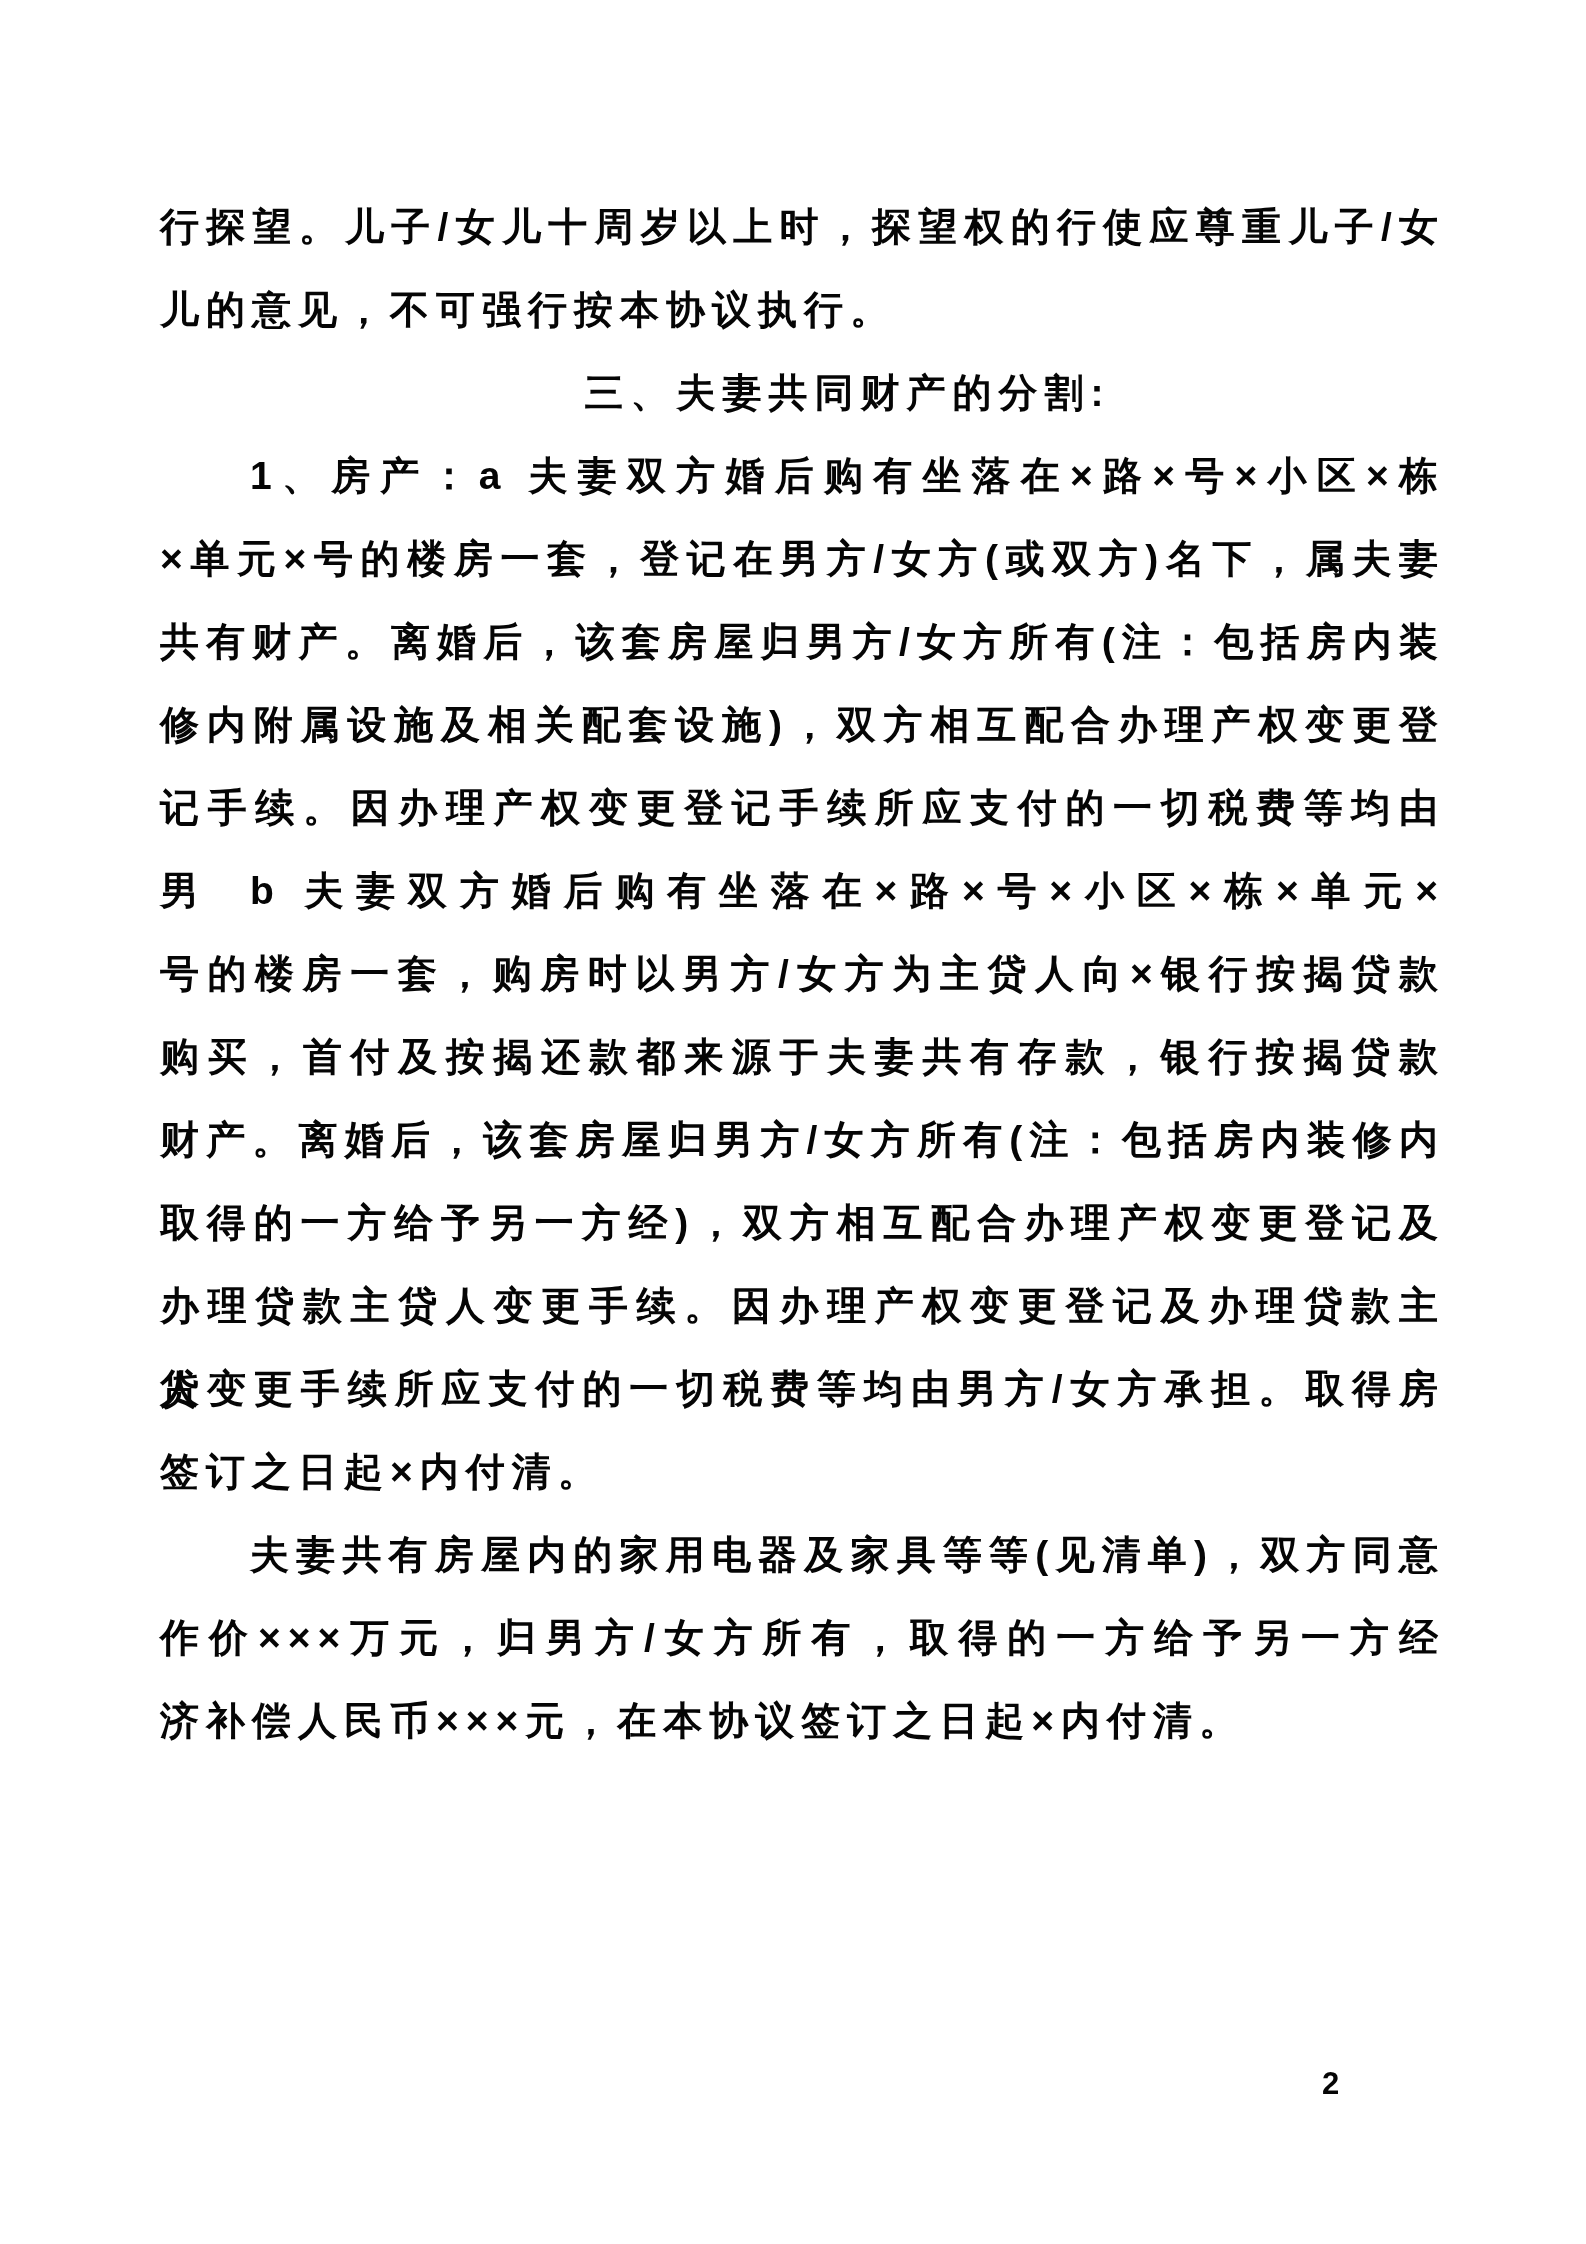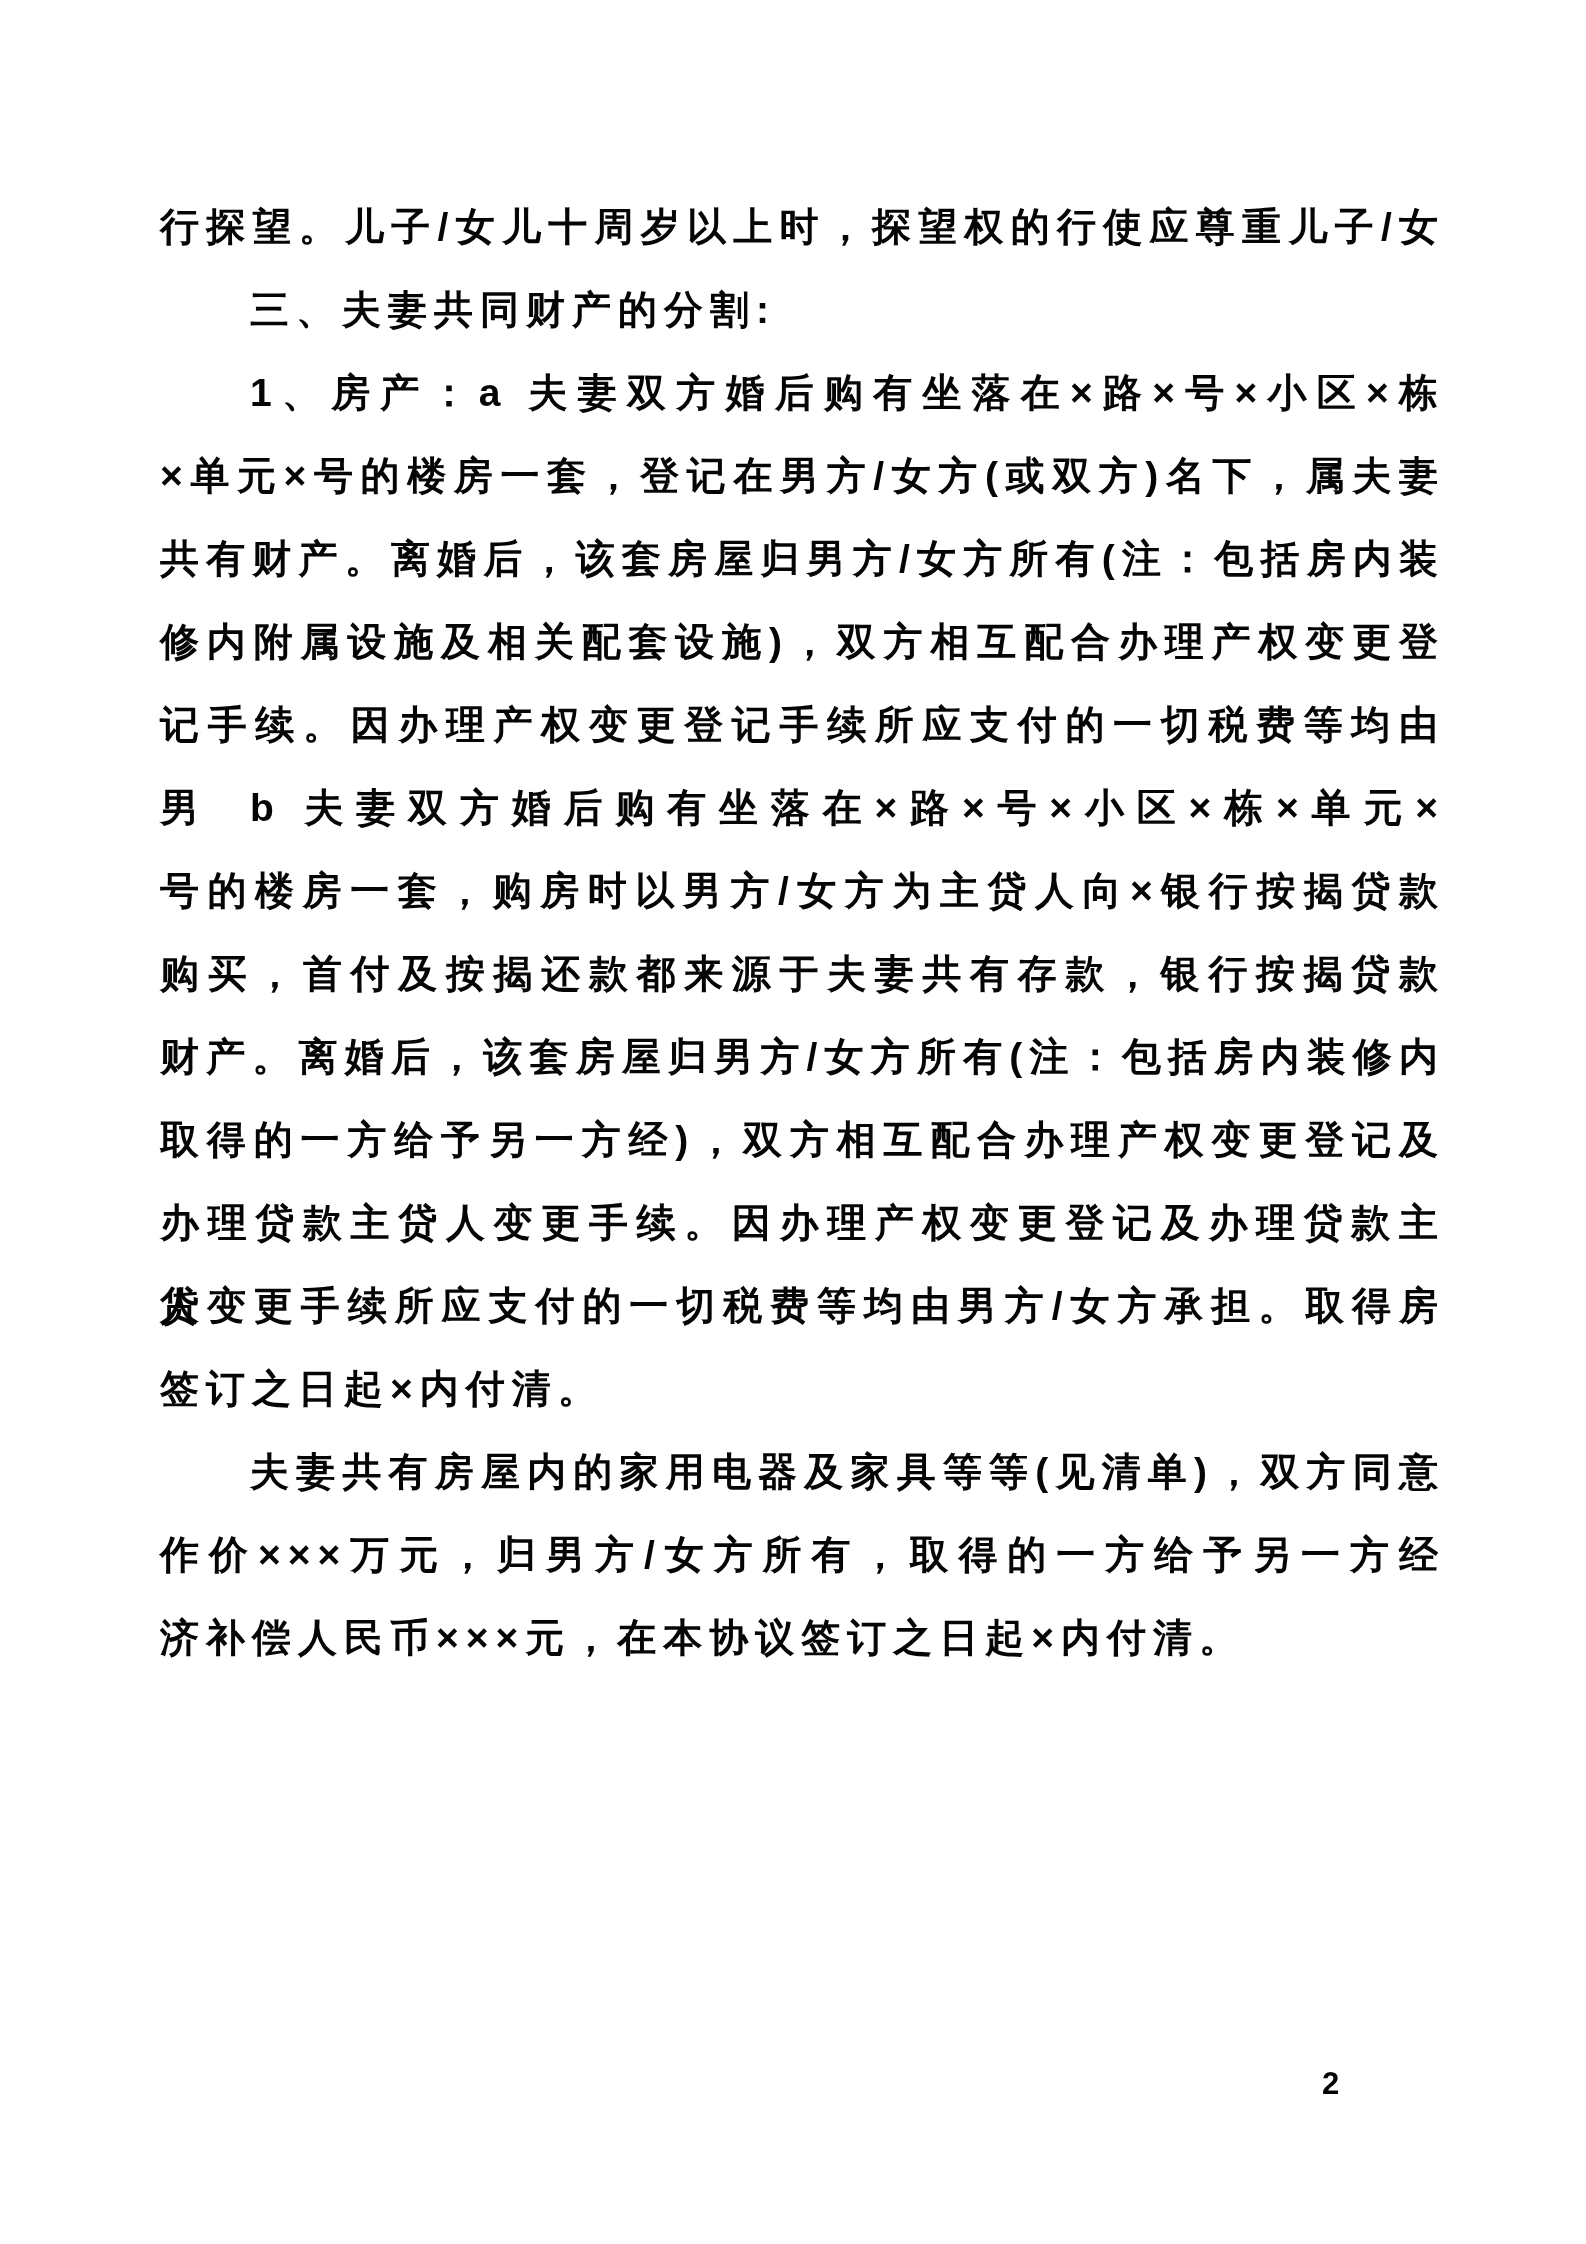--- a/index.html
+++ b/index.html
@@ -30,36 +30,38 @@
     text-align: left;
   }
   .line.full {
     text-align: justify;
     text-align-last: justify;
     -webkit-text-justify: inter-character;
     text-justify: inter-character;
   }
   .line.ind {
     padding-left: 90px;
+    text-align: center;
   }
   .page-number {
     position: absolute;
     left: 1322px;
     top: 2062px;
     font-size: 31px;
     font-weight: 700;
     line-height: 1.4;
     color: #050505;
   }
 </style>
 </head>
 <body>
 
 <div class="doc-body">
   <div class="line full">行探望。儿子/女儿十周岁以上时，探望权的行使应尊重儿子/女</div>
+  <div class="line">儿的意见，不可强行按本协议执行。</div>
   <div class="line ind">三、夫妻共同财产的分割:</div>
   <div class="line ind full">1、房产：a 夫妻双方婚后购有坐落在×路×号×小区×栋</div>
   <div class="line full">×单元×号的楼房一套，登记在男方/女方(或双方)名下，属夫妻</div>
   <div class="line full">共有财产。离婚后，该套房屋归男方/女方所有(注：包括房内装</div>
   <div class="line full">修内附属设施及相关配套设施)，双方相互配合办理产权变更登</div>
   <div class="line full">记手续。因办理产权变更登记手续所应支付的一切税费等均由男</div>
   <div class="line ind full">b 夫妻双方婚后购有坐落在×路×号×小区×栋×单元×</div>
   <div class="line full">号的楼房一套，购房时以男方/女方为主贷人向×银行按揭贷款</div>
   <div class="line full">购买，首付及按揭还款都来源于夫妻共有存款，银行按揭贷款</div>
   <div class="line full">财产。离婚后，该套房屋归男方/女方所有(注：包括房内装修内</div>

